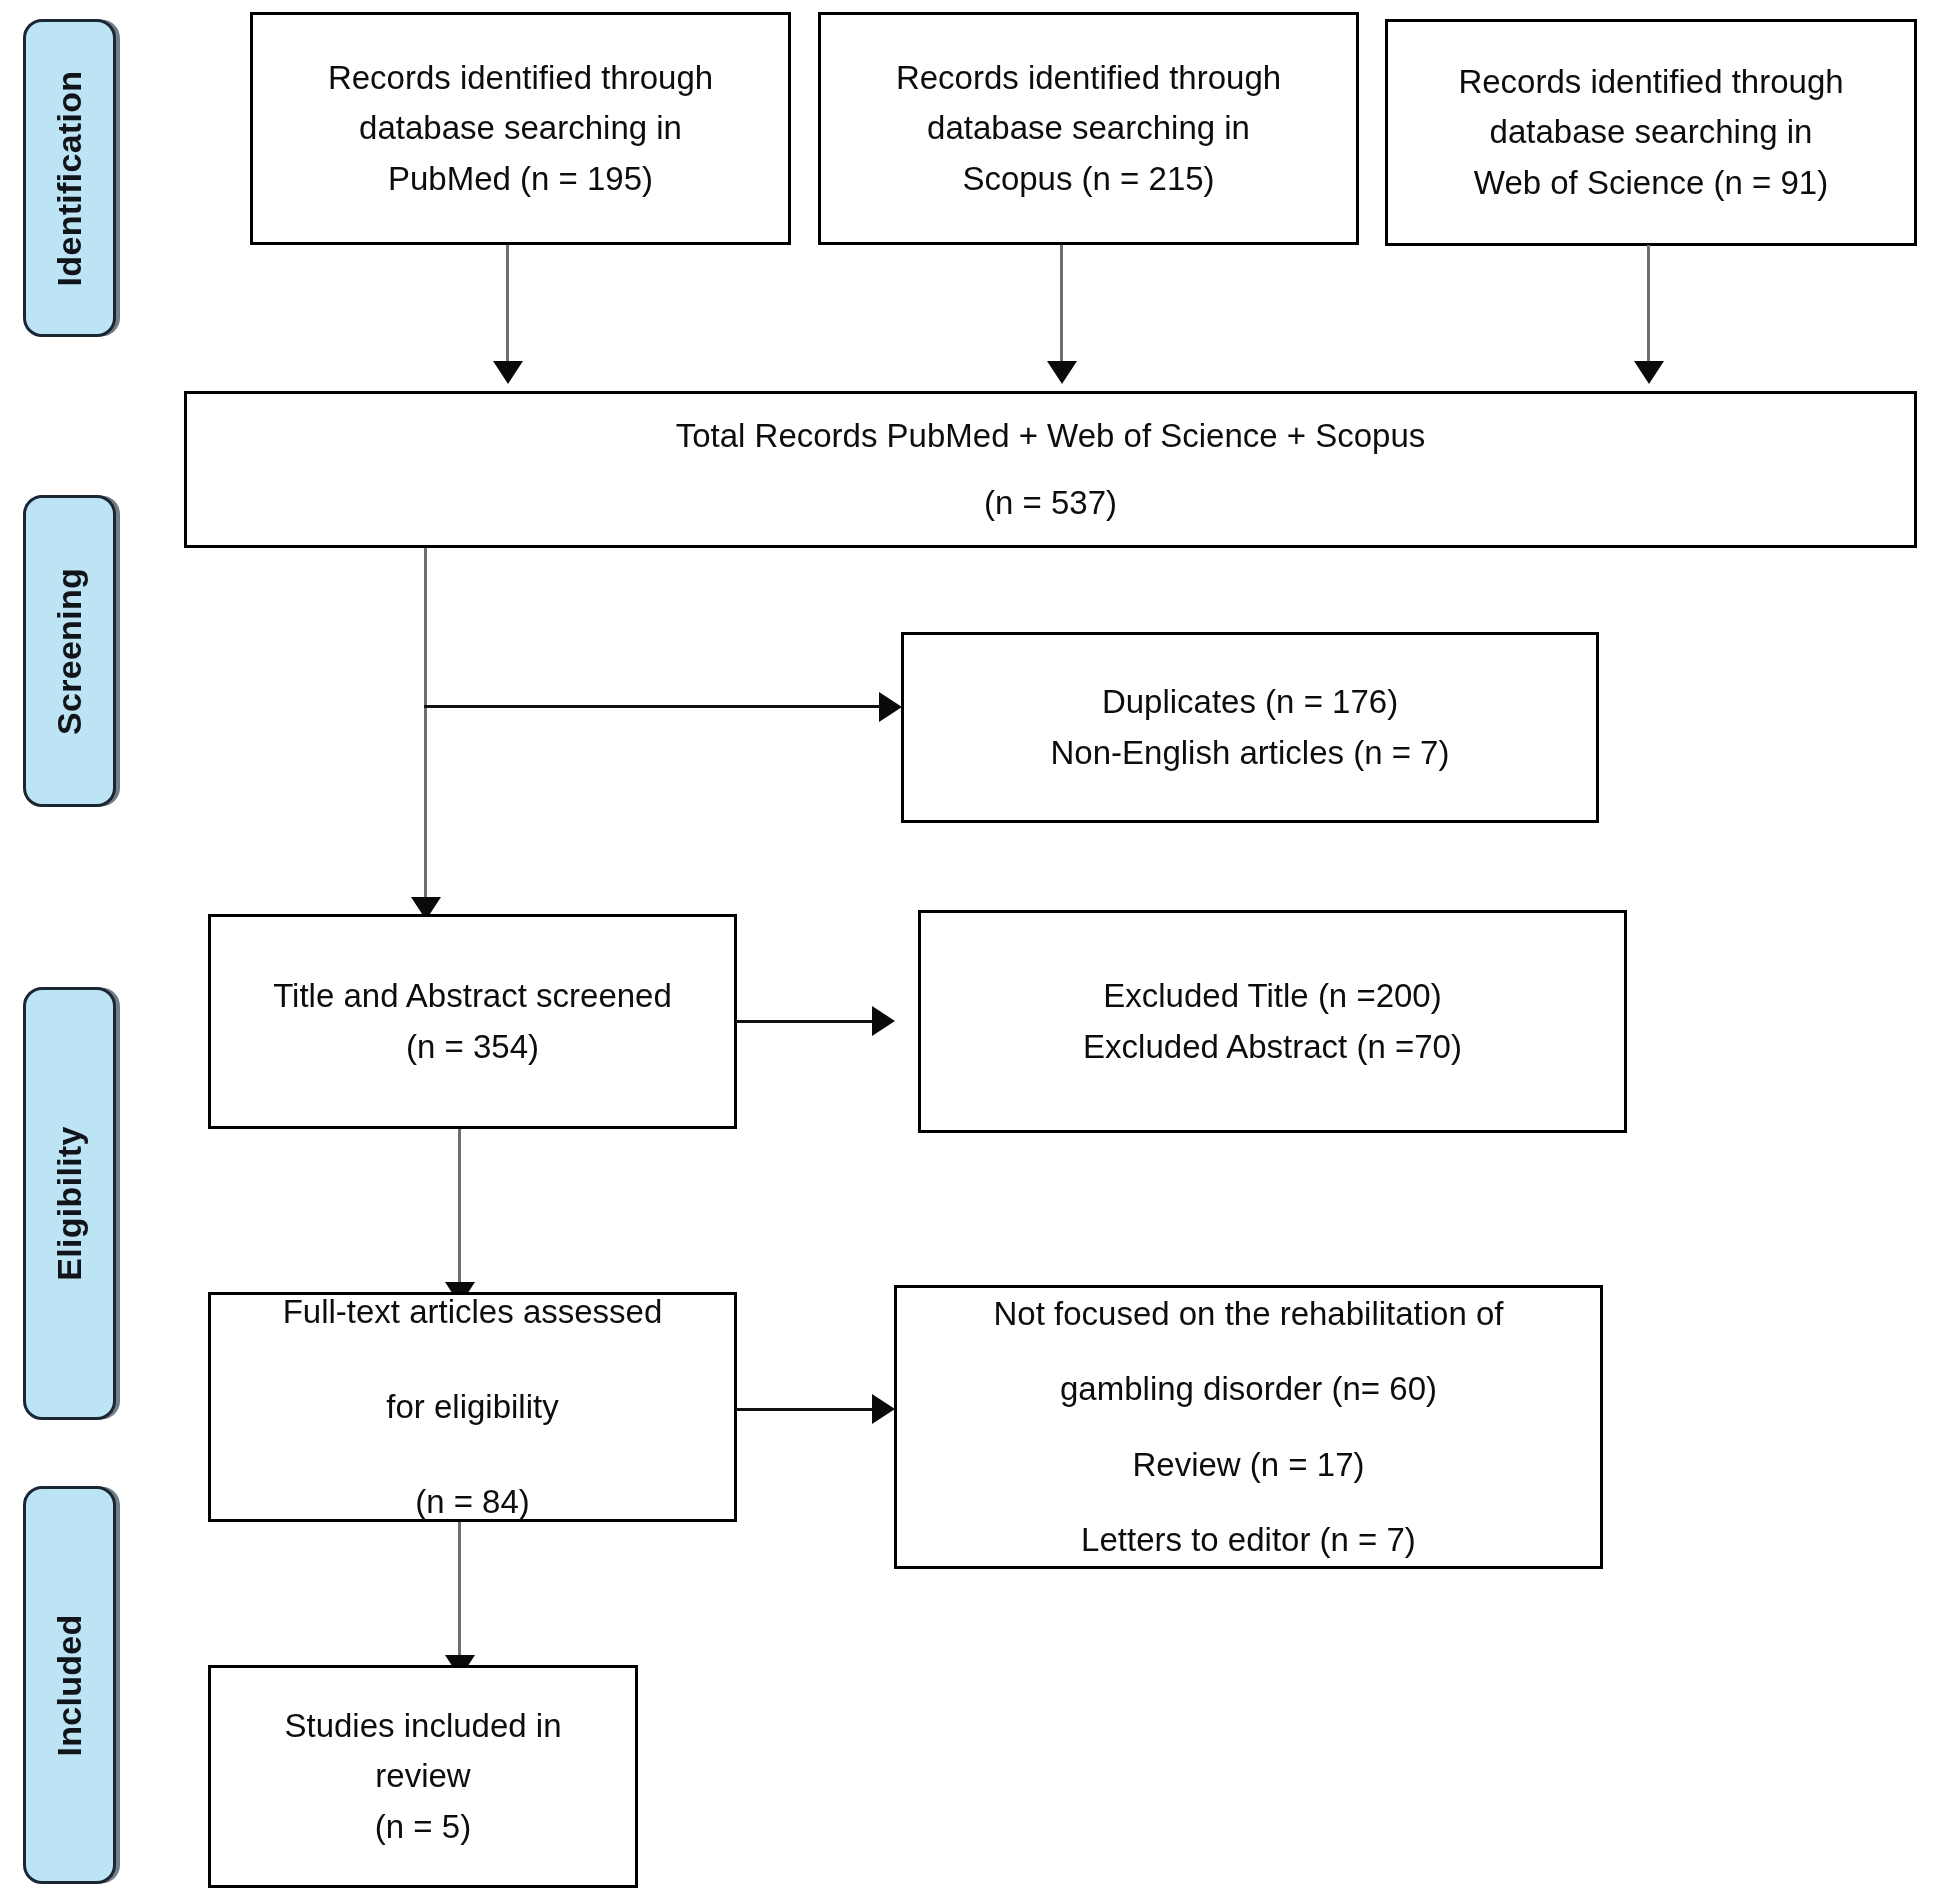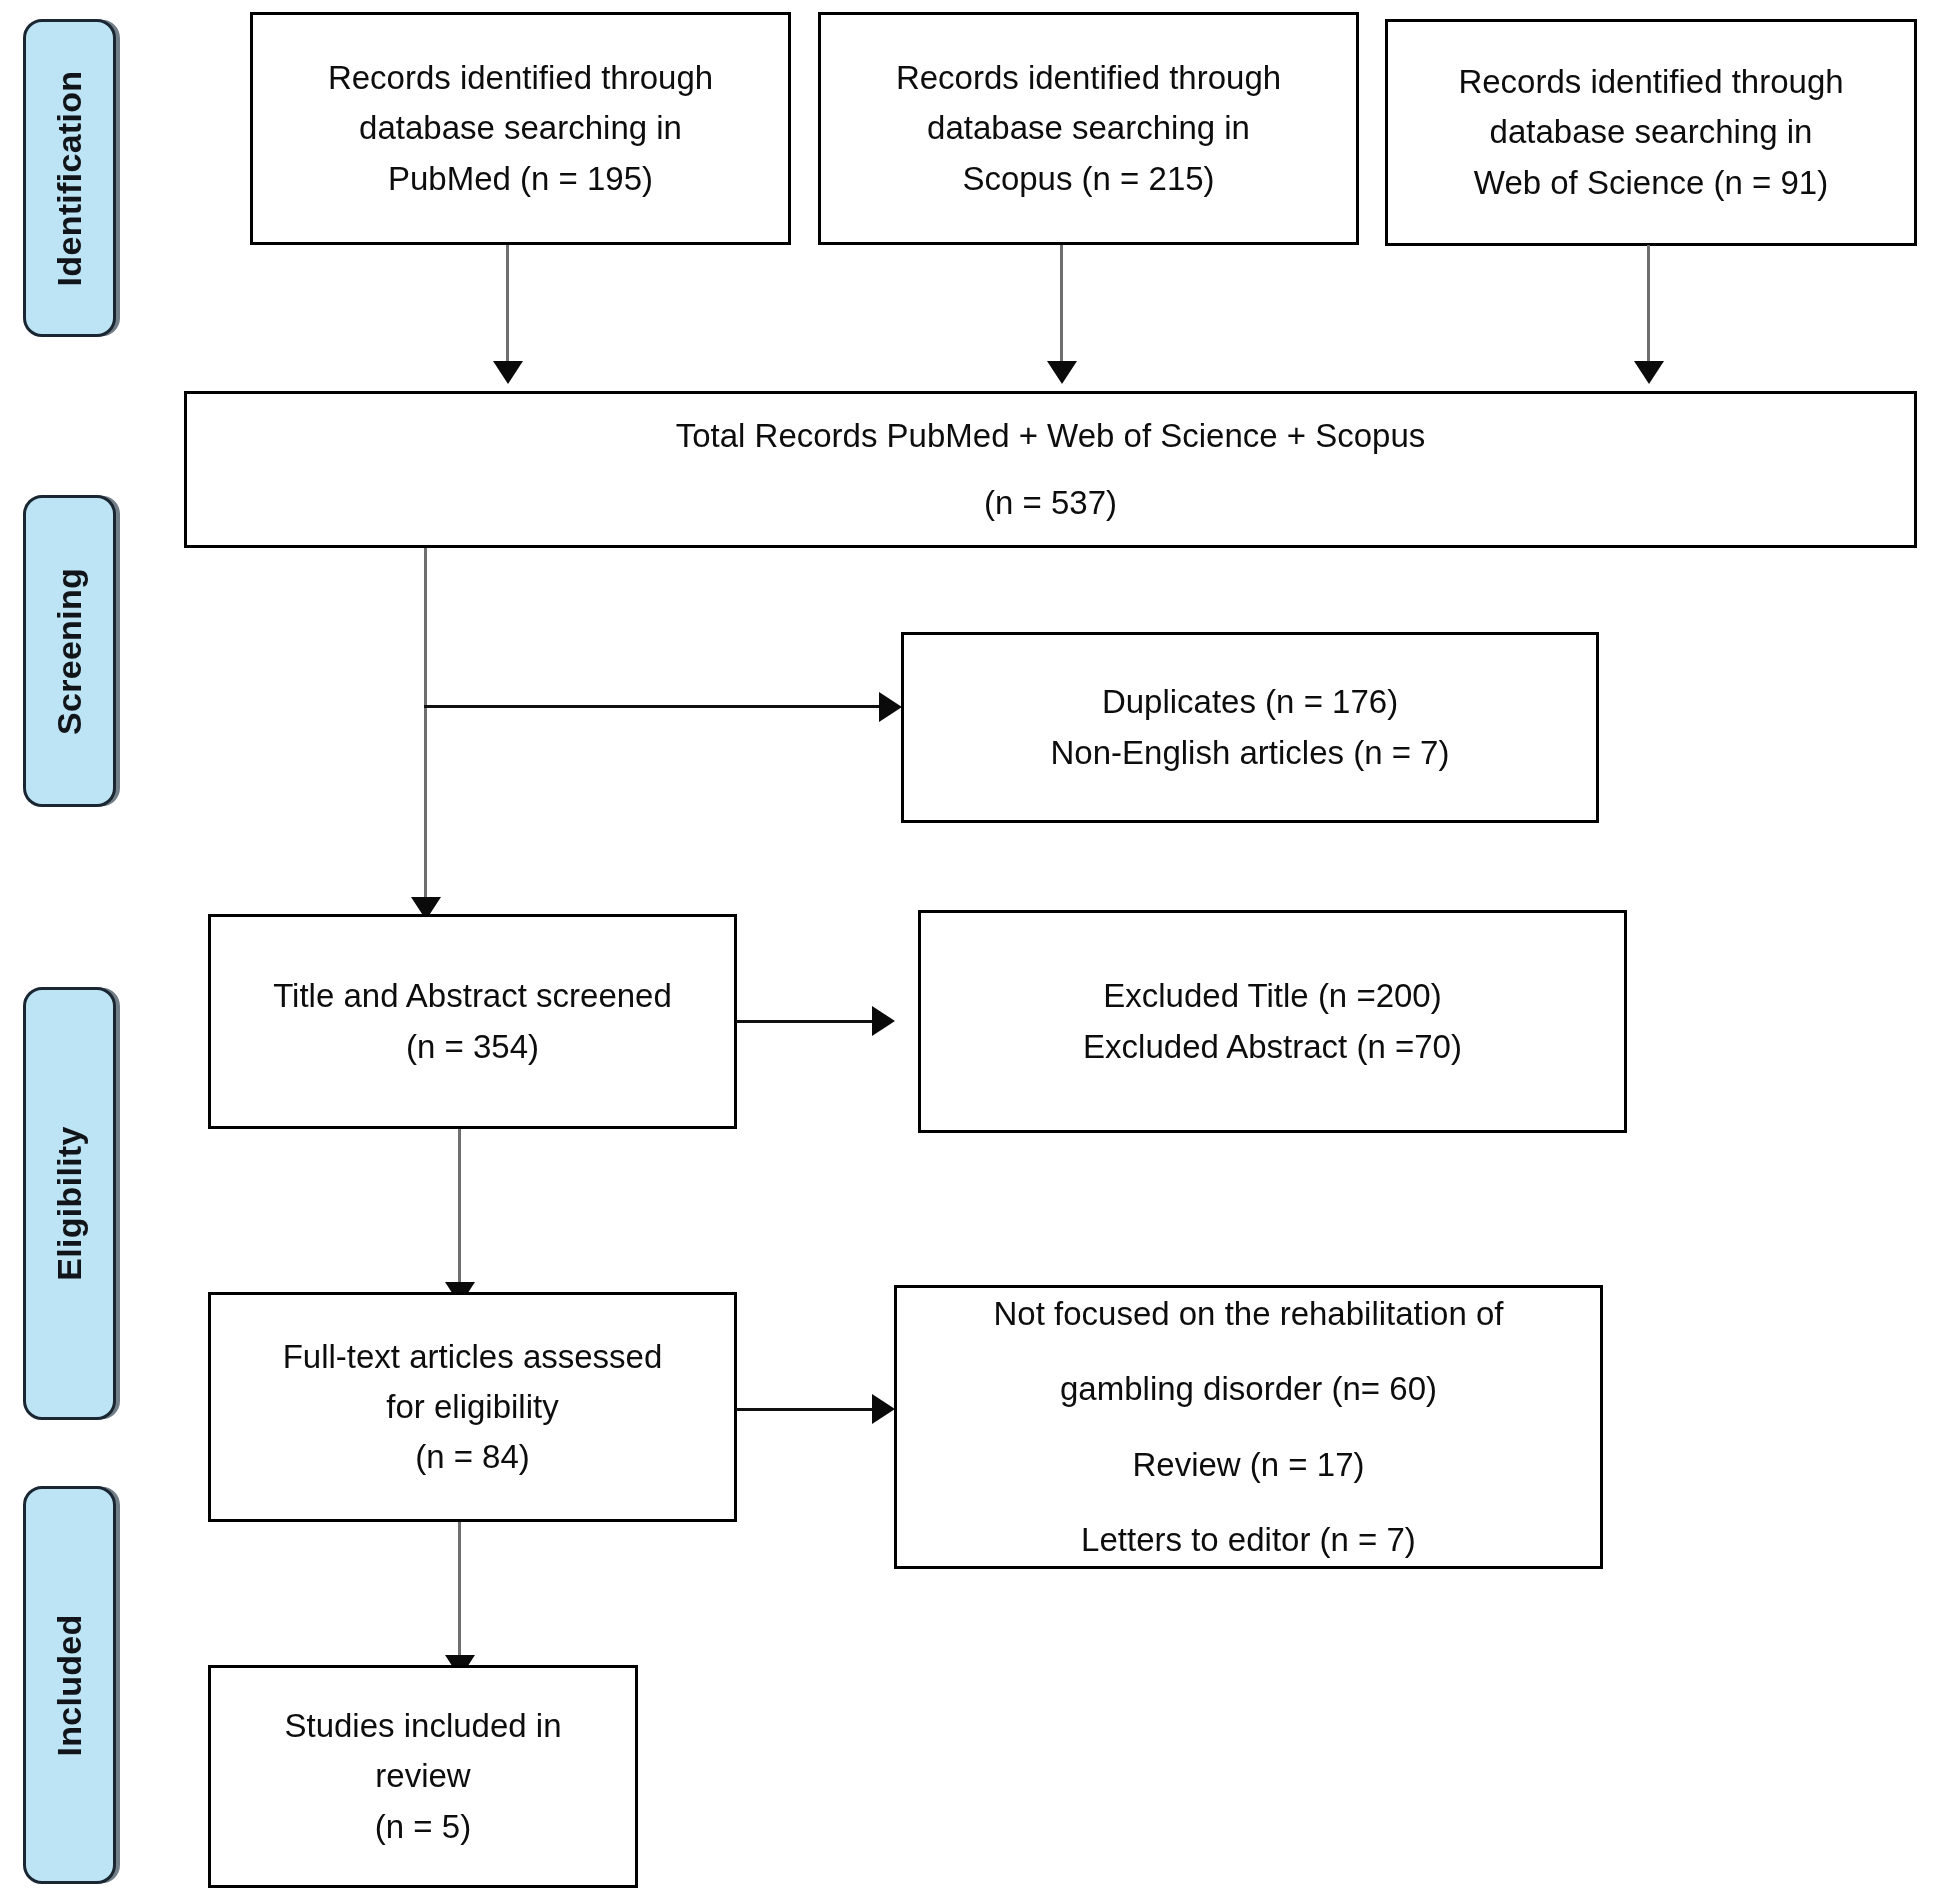--- a/index.html
+++ b/index.html
@@ -164,21 +164,21 @@
     <span class="line">Excluded Title (n =200)</span>
     <span class="line">Excluded Abstract (n =70)</span>
   </div>
 
   <div class="hline" style="left:736px; top:1020px; width:141px;"></div>
   <div class="arrow-right" style="left:872px; top:1006px;"></div>
 
   <div class="vline" style="left:458px; top:1129px; height:162px;"></div>
   <div class="arrow-down" style="left:445px; top:1282px;"></div>
 
-  <div class="flow-box" style="left:208px; top:1292px; width:529px; height:230px;">
+  <div class="flow-box" style="left:208px; top:1292px; width:529px; height:230px;gap:45px;">
     <span class="line">Full-text articles assessed</span>
     <span class="line">for eligibility</span>
     <span class="line">(n = 84)</span>
   </div>
 
   <div class="flow-box" style="left:894px; top:1285px; width:709px; height:284px;gap:25px;">
     <span class="line">Not focused on the rehabilitation of</span>
     <span class="line">gambling disorder (n= 60)</span>
     <span class="line">Review (n = 17)</span>
     <span class="line">Letters to editor (n = 7)</span>

